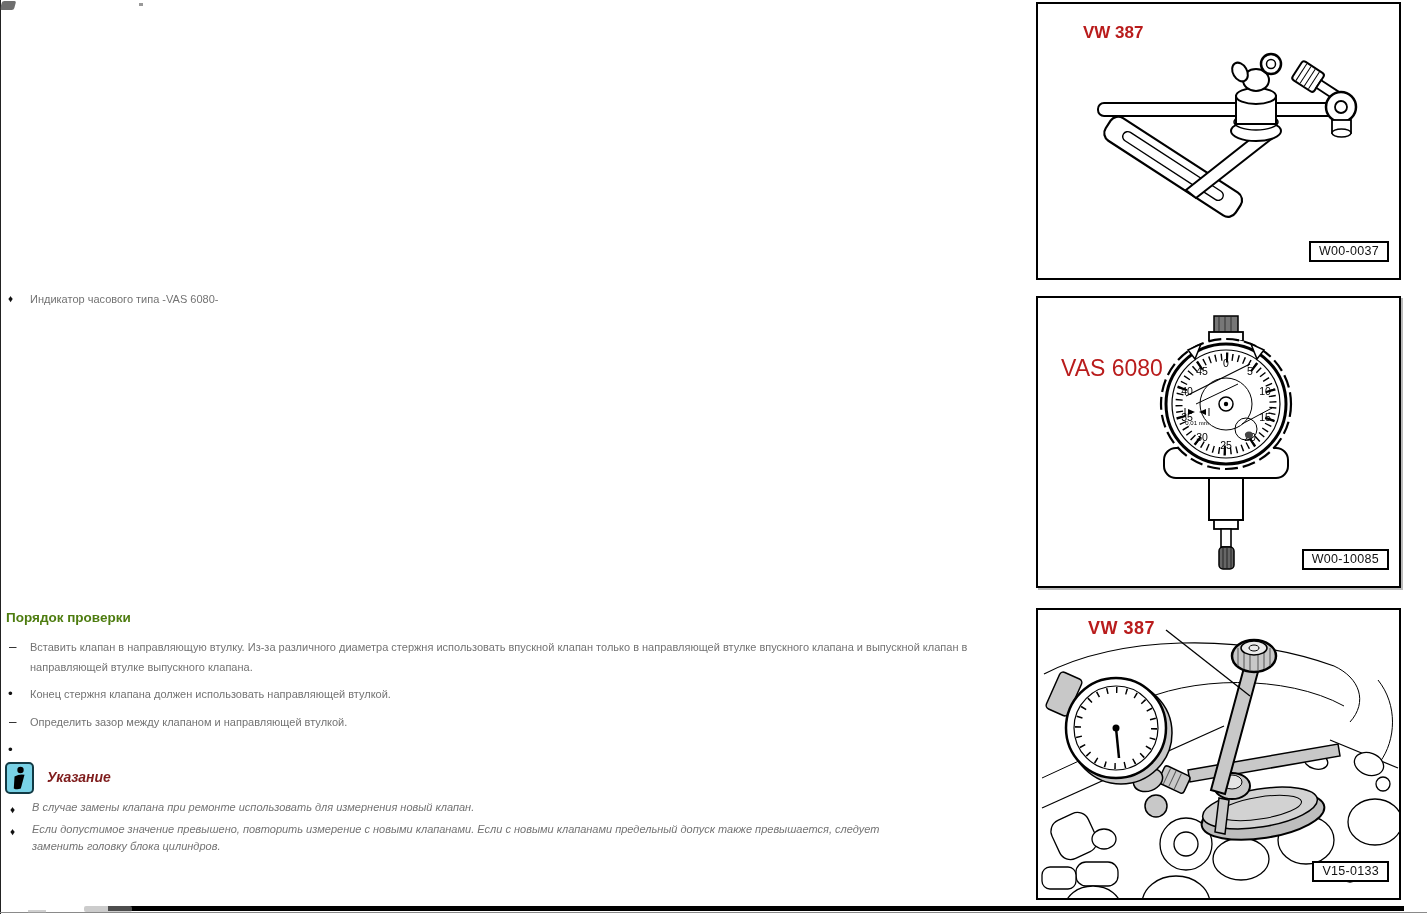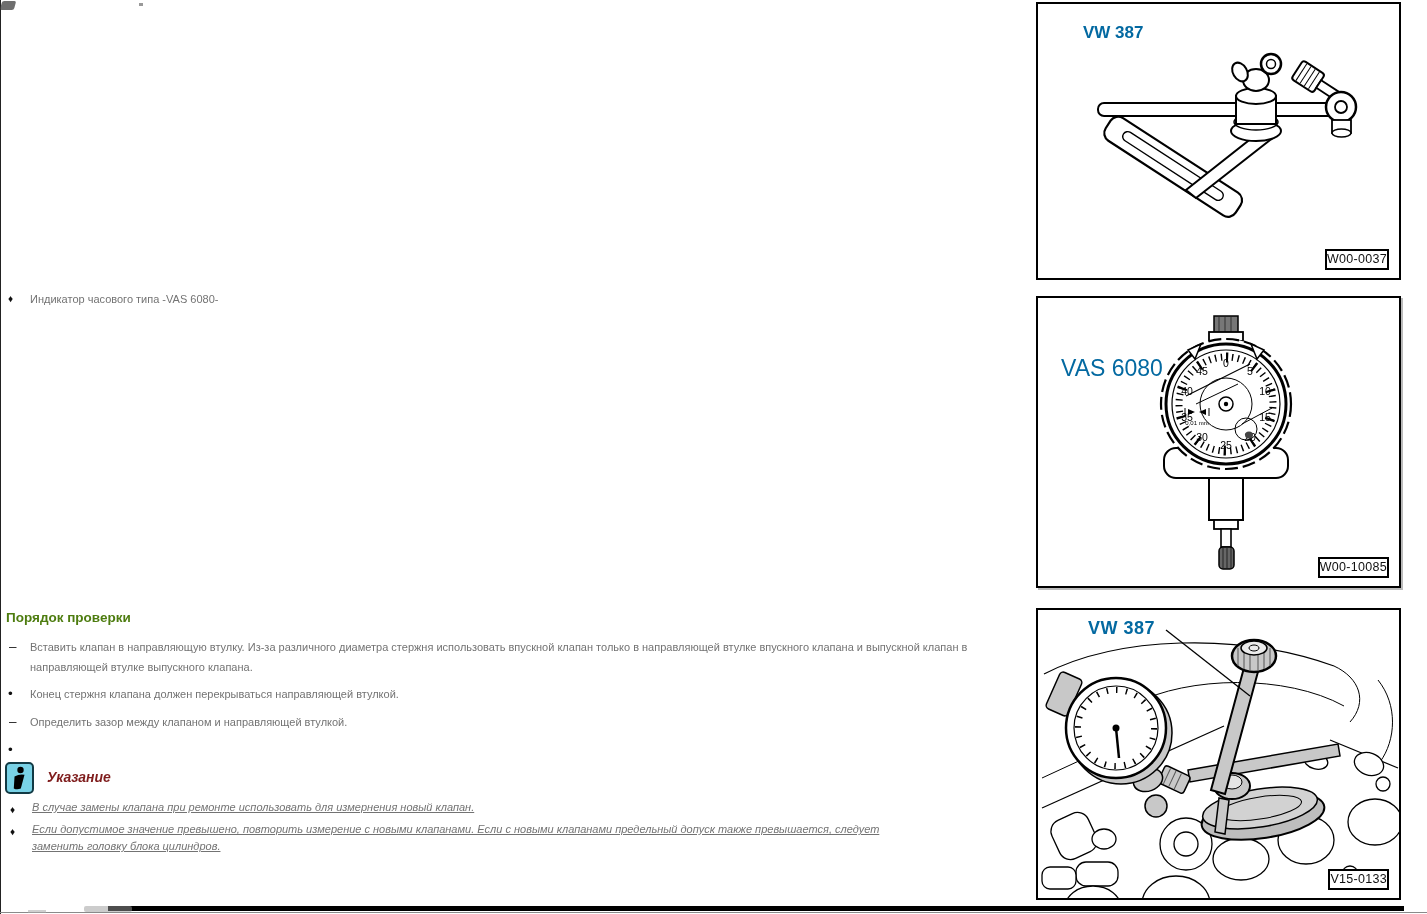--- a/index.html
+++ b/index.html
@@ -9,39 +9,39 @@
   .edge-left{position:absolute;left:0;top:0;width:1px;height:914px;background:#222;}
   .speck{position:absolute;left:1px;top:1px;width:14px;height:9px;background:#4a4a4a;opacity:.8;border-radius:2px;transform:skewX(-15deg);}
   .dot{position:absolute;left:139px;top:3px;width:4px;height:3px;background:#999;}
   .bar-bottom{position:absolute;left:108px;top:906px;width:1296px;height:5px;background:#000;}
   .line-bottom{position:absolute;left:0;top:912px;width:1427px;height:1px;background:#8a8a8a;}
   .smudge1{position:absolute;left:84px;top:906px;width:48px;height:6px;background:#9a9a9a;opacity:.5;border-radius:2px;}
   .smudge2{position:absolute;left:28px;top:910px;width:18px;height:3px;background:#aaa;opacity:.55;}
 
   
   .tx{position:absolute;font-size:11px;line-height:20px;color:#737373;}
-  .it{font-style:italic;line-height:17px;text-decoration:underline;}
+  .it{font-style:italic;line-height:17px;}
   .mk{position:absolute;font-size:13.5px;line-height:20px;color:#111;}
   .mk-d{font-size:10px;line-height:14px;}
   .hd{position:absolute;font-size:13.5px;font-weight:bold;color:#4d7c0f;}
   .note-title{position:absolute;font-size:14px;font-weight:bold;font-style:italic;color:#7f1d1d;}
   .note-icon{position:absolute;left:5px;top:762px;width:29px;height:32px;border:2px solid #123a44;
              border-radius:5px;background:#79d2e6;box-sizing:border-box;}
 
   
   .panel{position:absolute;left:1036px;width:365px;border:2px solid #000;background:#fff;box-sizing:border-box;}
   .p1{top:2px;height:278px;}
   .p2{top:296px;height:292px;box-shadow:2px 2px 0 #bbb;}
   .p3{top:608px;height:292px;}
   .panel svg{position:absolute;left:0;top:0;}
-  .fig-label{position:absolute;color:#0369a1;}
+  .fig-label{position:absolute;color:#b91c1c;}
   .lb1{left:45px;top:19px;font-size:17px;font-weight:bold;}
   .lb2{left:23px;top:26px;font-size:23px;margin-top:31px;}
   .lb3{left:50px;top:8px;font-size:18px;font-weight:bold;letter-spacing:.5px;}
-  .fig-code{position:absolute;right:10px;bottom:8px;border:2px solid #000;padding:1px 0 2px;
+  .fig-code{position:absolute;right:10px;bottom:16px;border:2px solid #000;padding:1px 8px 2px;
             font-size:12.5px;letter-spacing:.3px;background:#fff;}
 </style>
 </head>
 <body>
 
 <div class="page">
 
   <div class="edge-left"></div>
   <div class="speck"></div>
   <div class="dot"></div>
@@ -52,21 +52,21 @@
 
   <span class="mk mk-d" style="left:8px;top:292px">♦</span>
   <div class="tx" style="left:30px;top:289px;width:700px">Индикатор часового типа -VAS 6080-</div>
 
   <div class="hd" style="left:6px;top:610px">Порядок проверки</div>
 
   <span class="mk" style="left:9px;top:637px">–</span>
   <div class="tx" style="left:30px;top:637px;width:958px">Вставить клапан в направляющую втулку. Из-за различного диаметра стержня использовать впускной клапан только в направляющей втулке впускного клапана и выпускной клапан в направляющей втулке выпускного клапана.</div>
 
   <span class="mk" style="left:8px;top:684px">•</span>
-  <div class="tx" style="left:30px;top:684px;width:900px">Конец стержня клапана должен перекрываться направляющей втулкой.</div>
+  <div class="tx" style="left:30px;top:684px;width:900px">Конец стержня клапана должен использовать направляющей втулкой.</div>
 
   <span class="mk" style="left:9px;top:712px">–</span>
   <div class="tx" style="left:30px;top:712px;width:900px">Определить зазор между клапаном и направляющей втулкой.</div>
 
   <span class="mk" style="left:8px;top:740px">•</span>
 
   <div class="note-icon">
     <svg width="25" height="28" viewBox="0 0 25 28">
       <circle cx="13.5" cy="6" r="3.2" fill="#000"></circle>
       <path d="M7.5,12.5 Q13,9.5 17.5,10.8 L13.8,24.5 Q10,26.2 6.8,24.4 Z" fill="#000"></path>

